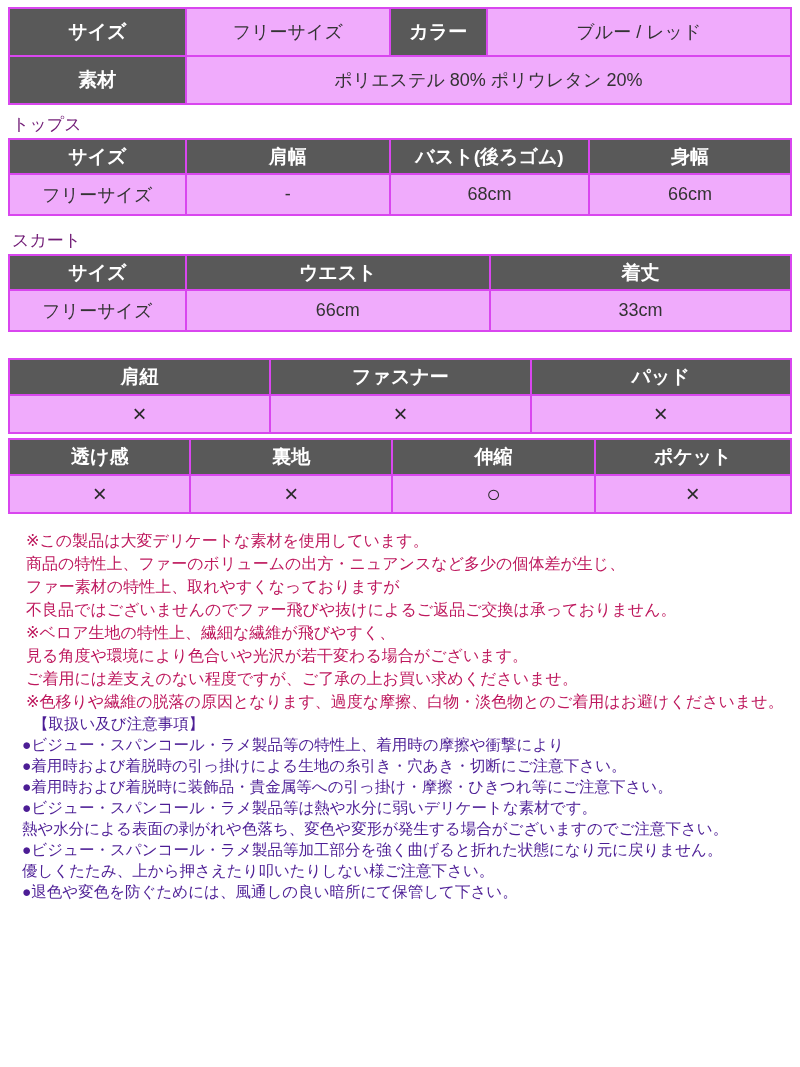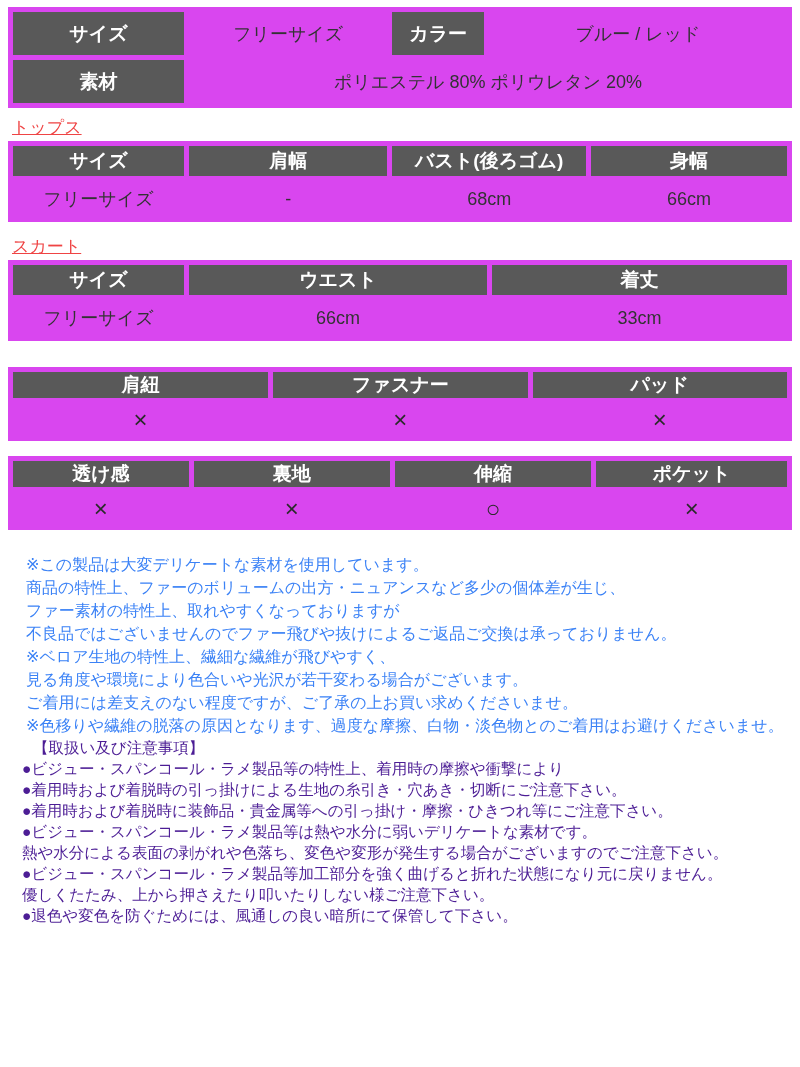--- a/index.html
+++ b/index.html
@@ -4,40 +4,40 @@
 <style>
   html,body{margin:0;padding:0;background:#fff;}
   .page{
     width:800px;height:1067px;box-sizing:border-box;
     padding:7px 8px 0 8px;background:#fff;
     font-family:"Liberation Sans","DejaVu Sans",sans-serif;
     color:#333;overflow:hidden;
   }
   table{border-collapse:collapse;table-layout:fixed;width:100%;}
   th,td{
-    border:5px solid #d946ef;text-align:center;vertical-align:middle;
+    border:2px solid #d946ef;text-align:center;vertical-align:middle;
     padding:0 4px;overflow:hidden;white-space:nowrap;
   }
   th{background:#595959;color:#fff;font-weight:bold;font-size:19px;}
-  td{font-size:18px;color:#333;background:#d946ef;}
+  td{font-size:18px;color:#333;background:#f0abfc;}
   .spec-table tr{height:48px;}
   .meas-table tr.hrow{height:35px;}
   .meas-table tr.drow{height:41px;}
-  .feat-table tr.hrow{height:28px;}
+  .feat-table tr.hrow{height:36px;}
   .feat-table tr.drow{height:38px;}
   .feat-table td{font-size:24px;color:#2b2b2b;}
   .section-label{
-    font-size:17px;color:#ef4444;margin:9px 0 3px 4px;line-height:21px;text-decoration:underline;
+    font-size:17px;color:#701a75;margin:9px 0 3px 4px;line-height:21px;
   }
   .label-skirt{margin-top:14px;}
   .feat-a{margin-top:26px;}
-  .feat-b{margin-top:15px;padding-left:27px;}
+  .feat-b{margin-top:4px;padding-left:27px;}
   .notes{
-    margin-top:23px;padding-left:18px;
-    font-size:16px;line-height:23px;color:#3b82f6;
+    margin-top:15px;padding-left:18px;
+    font-size:16px;line-height:23px;color:#be185d;
   }
   .notes p{margin:0;white-space:nowrap;}
   .handling{
     padding-left:14px;
     font-size:15.5px;line-height:21px;color:#4c1d95;
   }
   .handling p{margin:0;white-space:nowrap;}
   .handling .heading{padding-left:11px;}
 </style>
 </head>

